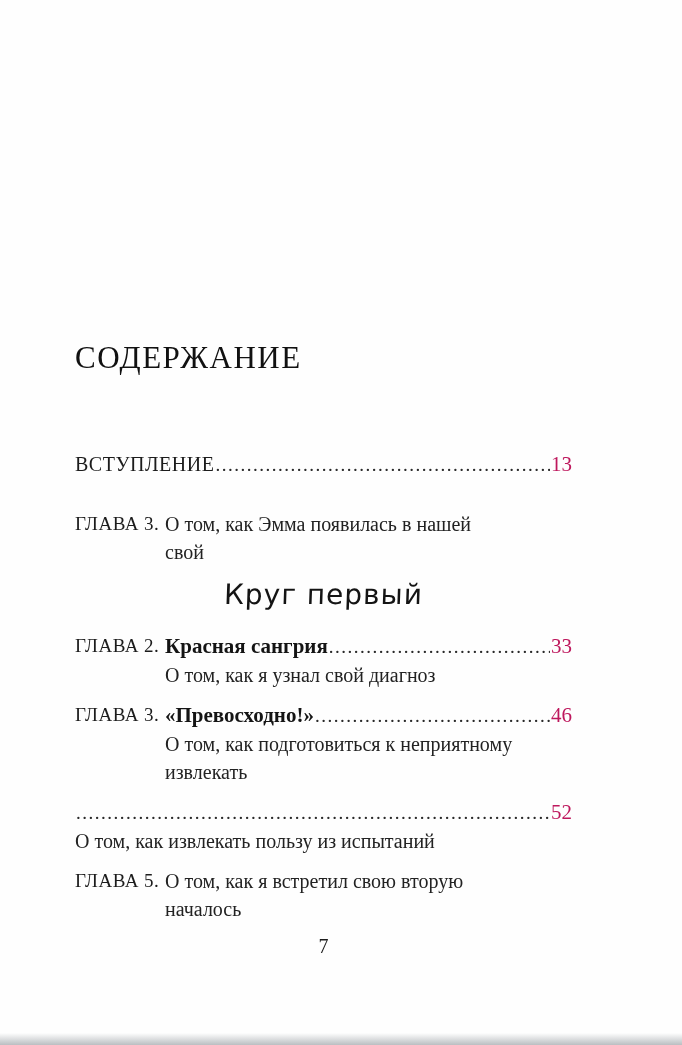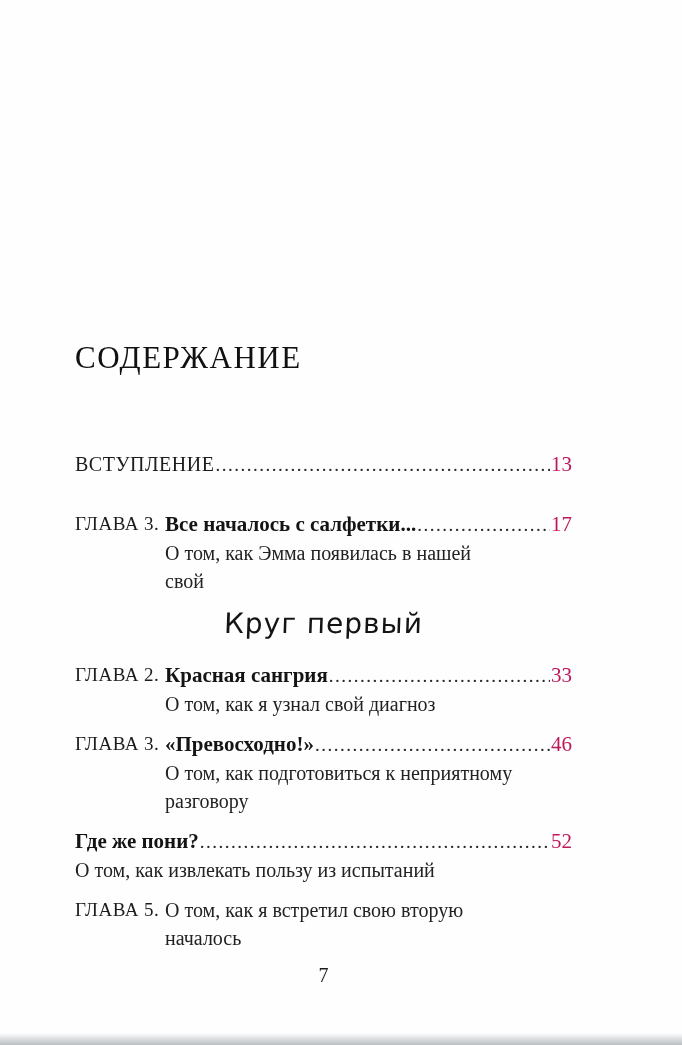--- a/index.html
+++ b/index.html
@@ -114,25 +114,20 @@
   <div class="toc-row intro-row">
     <span class="intro-label">ВСТУПЛЕНИЕ</span>
     <span class="leader"></span>
     <span class="page-num">13</span>
   </div>
 
   <div class="entry">
     <div class="entry-inner">
       <span class="chapter-label">ГЛАВА 3.</span>
       <div class="entry-main">
-        <div class="entry-first-line">
-          <span class="entry-title">Все началось с салфетки...</span>
-          <span class="leader"></span>
-          <span class="page-num">17</span>
-        </div>
         <div class="entry-desc">О том, как Эмма появилась в нашей</div>
         <div class="entry-desc">свой</div>
       </div>
     </div>
   </div>
 
   <div class="section-heading">Круг первый</div>
 
   <div class="entry">
     <div class="entry-inner">
@@ -151,30 +146,29 @@
   <div class="entry">
     <div class="entry-inner">
       <span class="chapter-label">ГЛАВА 3.</span>
       <div class="entry-main">
         <div class="entry-first-line">
           <span class="entry-title">«Превосходно!»</span>
           <span class="leader"></span>
           <span class="page-num">46</span>
         </div>
         <div class="entry-desc">О том, как подготовиться к неприятному</div>
-        <div class="entry-desc">разговору</div>
+        <div class="entry-desc">извлекать</div>
       </div>
     </div>
   </div>
 
   <div class="entry">
     <div class="entry-inner">
       <div class="entry-main">
         <div class="entry-first-line">
-          <span class="entry-title">Где же пони?</span>
           <span class="leader"></span>
           <span class="page-num">52</span>
         </div>
         <div class="entry-desc">О том, как извлекать пользу из испытаний</div>
       </div>
     </div>
   </div>
 
   <div class="entry">
     <div class="entry-inner">

